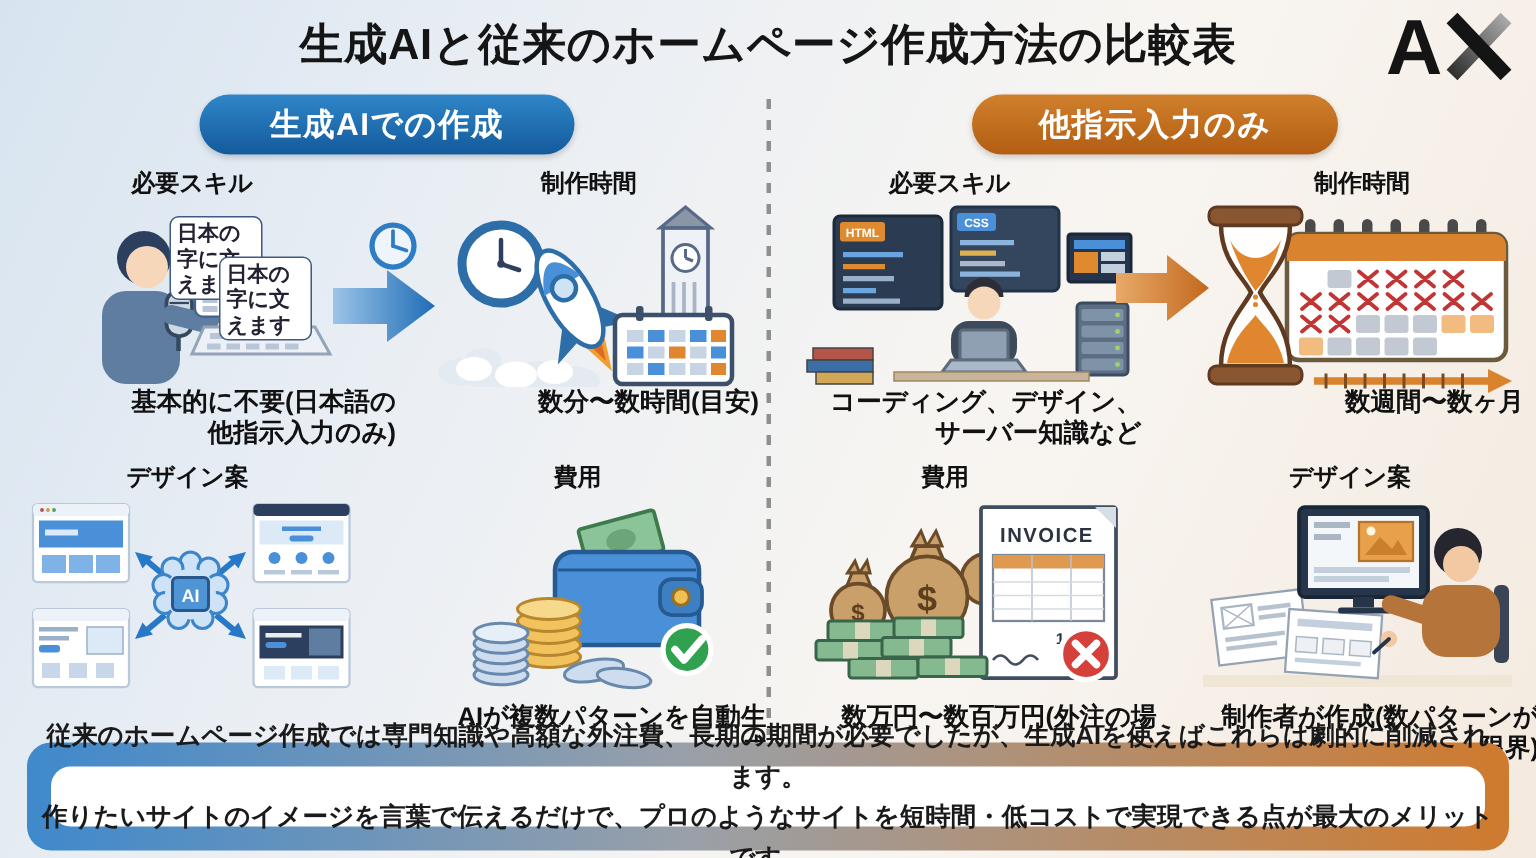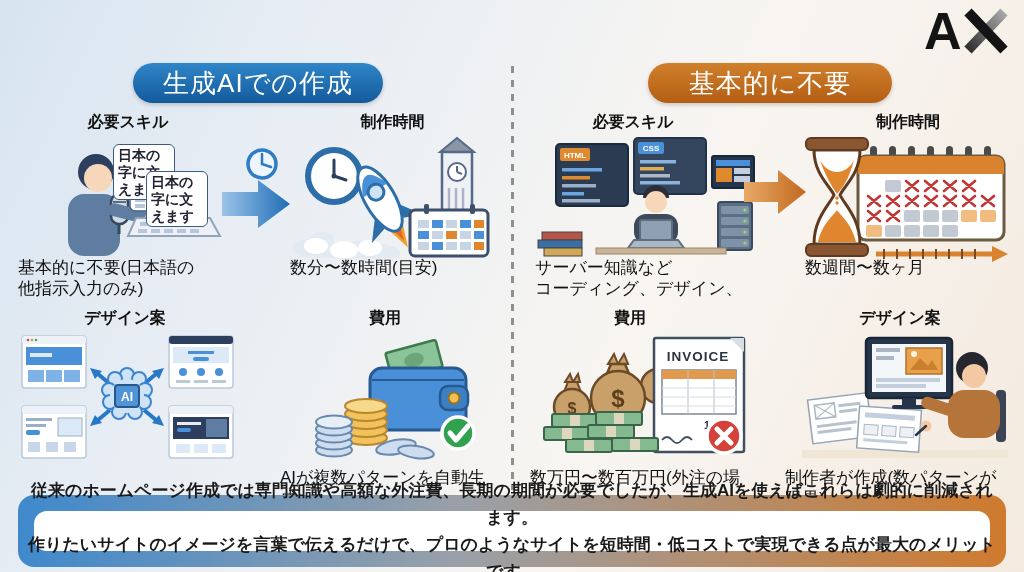--- a/index.html
+++ b/index.html
@@ -3,61 +3,62 @@
 <meta charset="utf-8">
 <style>
   html,body{margin:0;padding:0;}
   body{font-family:"Liberation Sans","DejaVu Sans",sans-serif;}
   .canvas{position:relative;width:1024px;height:572px;overflow:hidden;
     background:linear-gradient(115deg,#d7e4f0 0%,#e9eef4 28%,#f8f5f1 62%,#f4eadf 100%);}
   .title{position:absolute;left:0;top:10px;width:100%;text-align:center;
     font-size:29px;font-weight:900;color:#151515;letter-spacing:.5px;}
   .brand{position:absolute;right:14px;top:4px;}
   .pill{position:absolute;height:40px;border-radius:22px;display:flex;align-items:center;justify-content:center;
-    color:#fff;font-size:26px;font-weight:400;box-shadow:0 2px 4px rgba(0,0,0,.18);letter-spacing:1px;}
+    color:#fff;font-size:21px;font-weight:700;box-shadow:0 2px 4px rgba(0,0,0,.18);letter-spacing:1px;}
   .pill-ai{left:133px;top:63px;width:250px;background:linear-gradient(180deg,#2f86c8,#135a9c);}
   .pill-trad{left:648px;top:63px;width:244px;background:linear-gradient(180deg,#d0802c,#b35d13);}
   .divider{position:absolute;left:511px;top:66px;width:3px;height:424px;
     background:repeating-linear-gradient(180deg,#8f8f8f 0 7px,transparent 7px 14px);}
   .h{position:absolute;font-size:16px;font-weight:800;color:#111;text-align:center;}
-  .cap{position:absolute;font-size:17px;font-weight:400;color:#111;text-align:left;line-height:1.25;}
+  .cap{position:absolute;font-size:17px;font-weight:700;color:#111;text-align:right;line-height:1.25;margin-left:16px;}
   .illo{position:absolute;}
   .bubble{position:absolute;width:62px;background:#fff;border:1.5px solid #3c5a82;border-radius:6px;
     padding:2px 4px;font-size:14px;font-weight:700;color:#223;line-height:1.2;box-sizing:border-box;}
   .footer-wrap{position:absolute;left:18px;top:495px;width:988px;height:72px;border-radius:16px;
     background:linear-gradient(90deg,#3f89cc,#9aa0a8 45%,#cf7a2e);padding:16px;box-sizing:border-box;}
   .footer-inner{width:100%;height:100%;background:#fff;border-radius:13px;display:flex;flex-direction:column;
     align-items:center;justify-content:center;}
   .footer-line{font-size:17px;font-weight:700;color:#1a1a1a;line-height:1.6;text-align:center;width:970px;}
   svg text{font-family:"Liberation Sans","DejaVu Sans",sans-serif;}
 </style>
 </head>
 <body>
 
 <div class="canvas">
 
+  <div class="title">生成AIと従来のホームページ作成方法の比較表</div>
 
   <div class="brand">
     <svg width="86" height="52" viewBox="0 0 86 52">
       <defs>
         <linearGradient id="gX" x1="1" y1="0" x2="0" y2="1">
           <stop offset="0" stop-color="#a9a9a9"></stop>
             <stop offset="1" stop-color="#2e2e2e"></stop>
         </linearGradient>
       </defs>
       <text x="0" y="45" font-size="52" font-weight="bold" fill="#141414">A</text>
       <g>
         <line x1="80" y1="8" x2="44" y2="46" stroke="url(#gX)" stroke-width="10"></line>
         <line x1="44" y1="8" x2="80" y2="46" stroke="#141414" stroke-width="10"></line>
       </g>
     </svg>
   </div>
 
   <div class="pill pill-ai">生成AIでの作成</div>
-  <div class="pill pill-trad">基本的に不要</div>
+  <div class="pill pill-trad">他指示入力のみ</div>
 
   <div class="divider"></div>
 
   <div class="h" style="left:28px;top:112px;width:200px">必要スキル</div>
   <div class="h" style="left:295px;top:112px;width:195px">制作時間</div>
   <div class="h" style="left:25px;top:308px;width:200px">デザイン案</div>
   <div class="h" style="left:290px;top:308px;width:190px">費用</div>
 
   <div class="cap" style="left:18px;top:257px;width:230px">
     <div>基本的に不要(日本語の</div>
@@ -65,22 +66,22 @@
   </div>
   <div class="cap" style="left:290px;top:257px;width:200px">数分〜数時間(目安)</div>
   <div class="cap" style="left:280px;top:467px;width:215px">AIが複数パターンを自動生成</div>
 
   <div class="h" style="left:533px;top:112px;width:200px">必要スキル</div>
   <div class="h" style="left:813px;top:112px;width:190px">制作時間</div>
   <div class="h" style="left:535px;top:308px;width:190px">費用</div>
   <div class="h" style="left:800px;top:308px;width:200px">デザイン案</div>
 
   <div class="cap" style="left:535px;top:257px;width:210px">
+    <div>コーディング、デザイン、</div>
     <div>サーバー知識など</div>
-    <div>コーディング、デザイン、</div>
   </div>
   <div class="cap" style="left:805px;top:257px;width:195px">数週間〜数ヶ月</div>
   <div class="cap" style="left:530px;top:467px;width:225px">数万円〜数百万円(外注の場合)</div>
   <div class="cap" style="left:785px;top:467px;width:225px">制作者が作成(数パターンが限界)</div>
 
   <svg class="illo" style="left:18px;top:136px" width="215" height="120" viewBox="0 0 215 120">
     <g>
       <circle cx="78" cy="36" r="18" fill="#2d3f5e"></circle>
       <circle cx="80" cy="42" r="14" fill="#f7d7ba"></circle>
       <rect x="50" y="58" width="52" height="62" rx="16" fill="#5f7da0"></rect>

